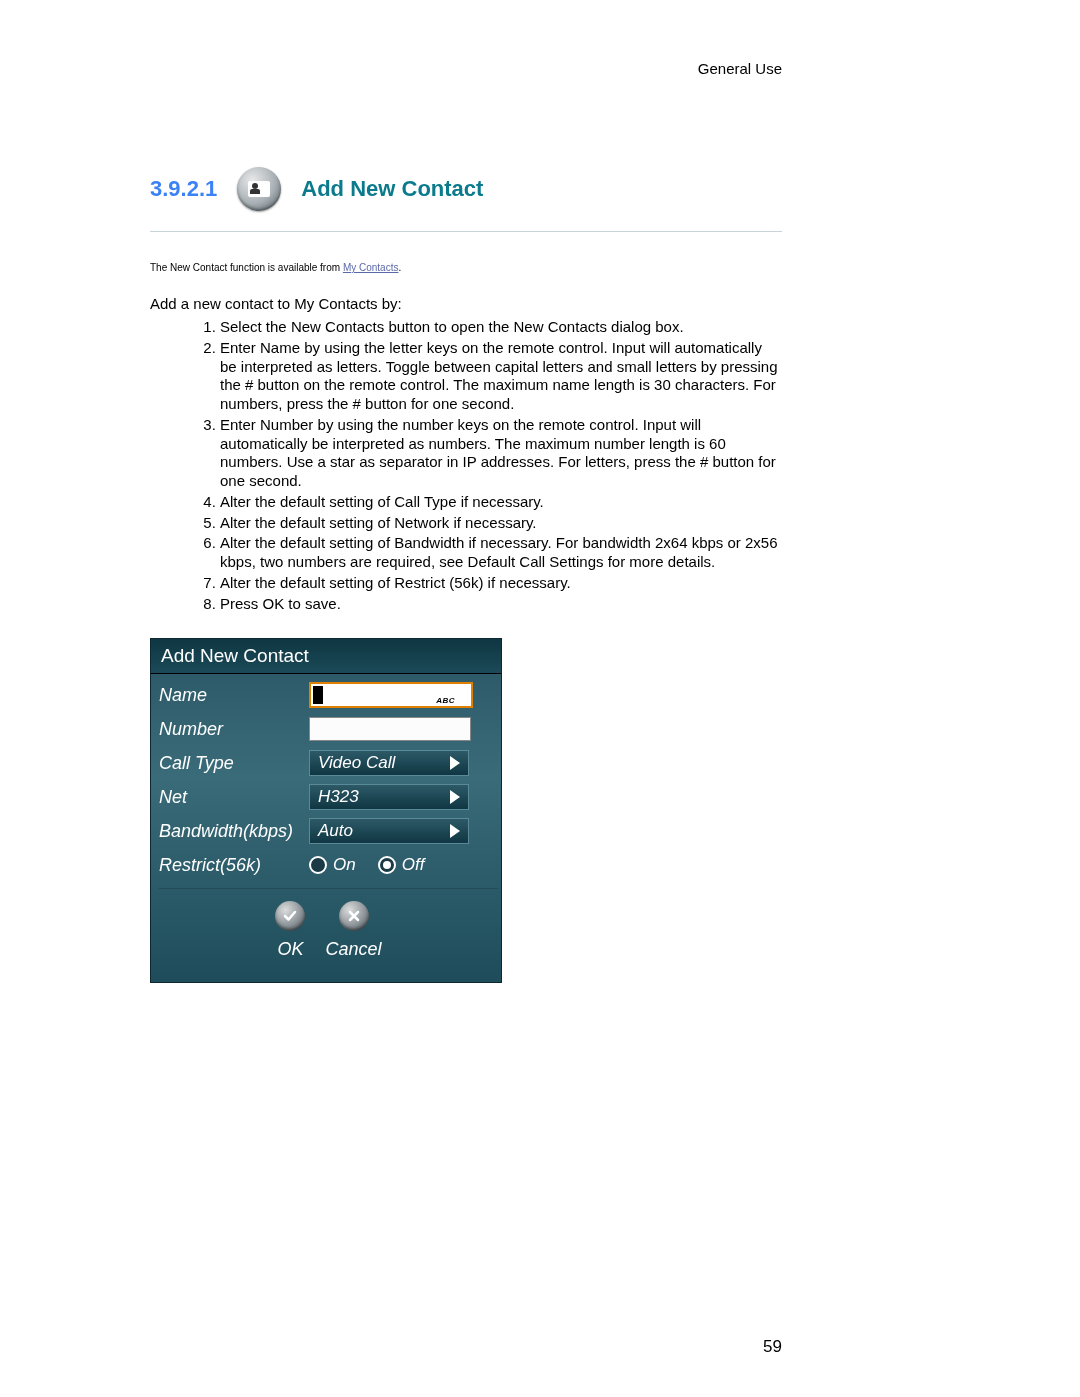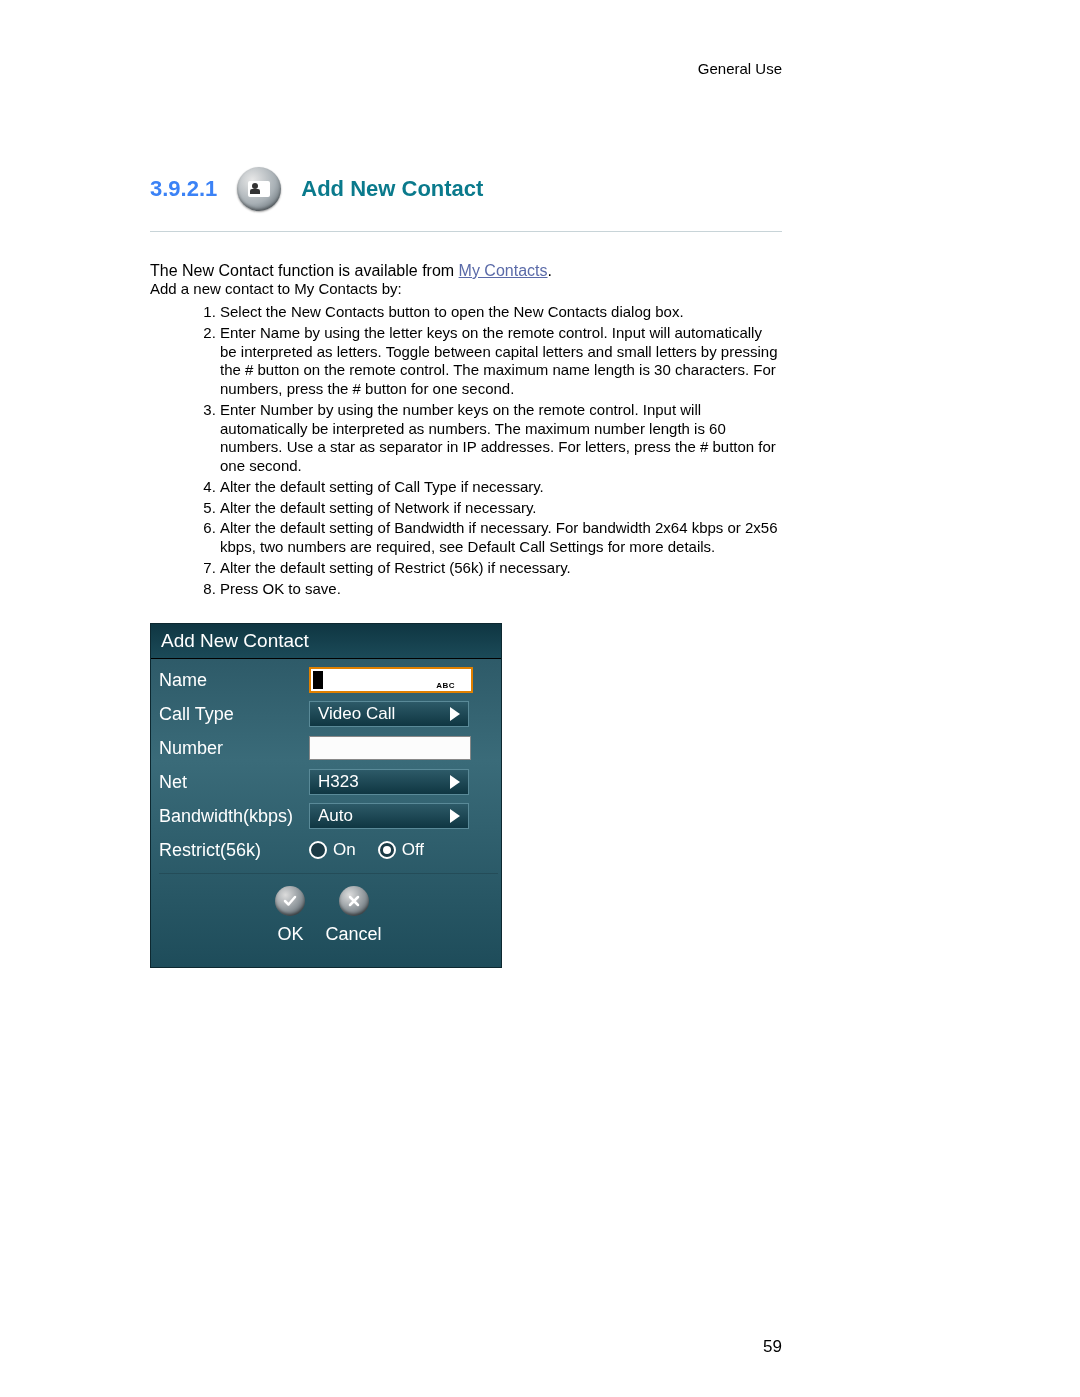--- a/index.html
+++ b/index.html
@@ -70,21 +70,22 @@
     width: 10px; height: 5px;
     background: #333;
     border-radius: 2px 2px 0 0;
   }
   hr.section-rule {
     border: none;
     border-top: 1px solid #c8d4d8;
     margin: 20px 0 30px 0;
   }
   .intro-text {
-    font-size: 16px;
+    font-size: 10px;
+    margin-bottom: 22px;
   }
   .link {
     color: #5a6aa8;
     text-decoration: underline;
   }
   .subheading {
     font-weight: normal;
     font-size: 15px;
     margin-bottom: 6px;
   }
@@ -108,20 +109,21 @@
     color: #fff;
   }
   .dialog-title {
     background: linear-gradient(to bottom, #0f3642, #1b4a58);
     padding: 6px 10px;
     font-size: 19px;
     border-bottom: 1px solid #000;
   }
   .dialog-body {
     padding: 4px 3px 8px 8px;
+    font-style: italic;
   }
   .dialog-row {
     display: flex;
     align-items: center;
     height: 34px;
   }
   .dialog-label {
     width: 150px;
     font-size: 18px;
     color: #fff;
@@ -283,33 +285,33 @@
         <div class="dialog-label">Name</div>
         <div class="dialog-field">
           <div class="text-input">
             <div class="cursor-block"></div>
             <span class="abc-indicator">ABC</span>
           </div>
         </div>
       </div>
 
       <div class="dialog-row">
+        <div class="dialog-label">Number</div>
+        <div class="dialog-field">
+          <div class="text-input-plain"></div>
+        </div>
+      </div>
+
+      <div class="dialog-row">
         <div class="dialog-label">Call Type</div>
         <div class="dialog-field">
           <div class="select-box">
             <span>Video Call</span>
             <span class="arrow-right"></span>
           </div>
-        </div>
-      </div>
-
-      <div class="dialog-row">
-        <div class="dialog-label">Number</div>
-        <div class="dialog-field">
-          <div class="text-input-plain"></div>
         </div>
       </div>
 
       <div class="dialog-row">
         <div class="dialog-label">Net</div>
         <div class="dialog-field">
           <div class="select-box">
             <span>H323</span>
             <span class="arrow-right"></span>
           </div>

